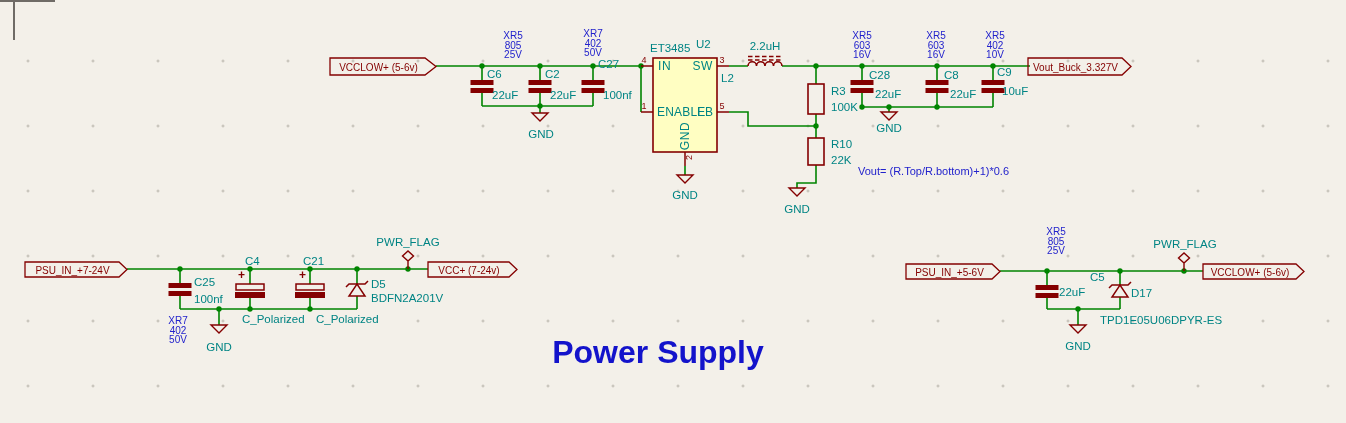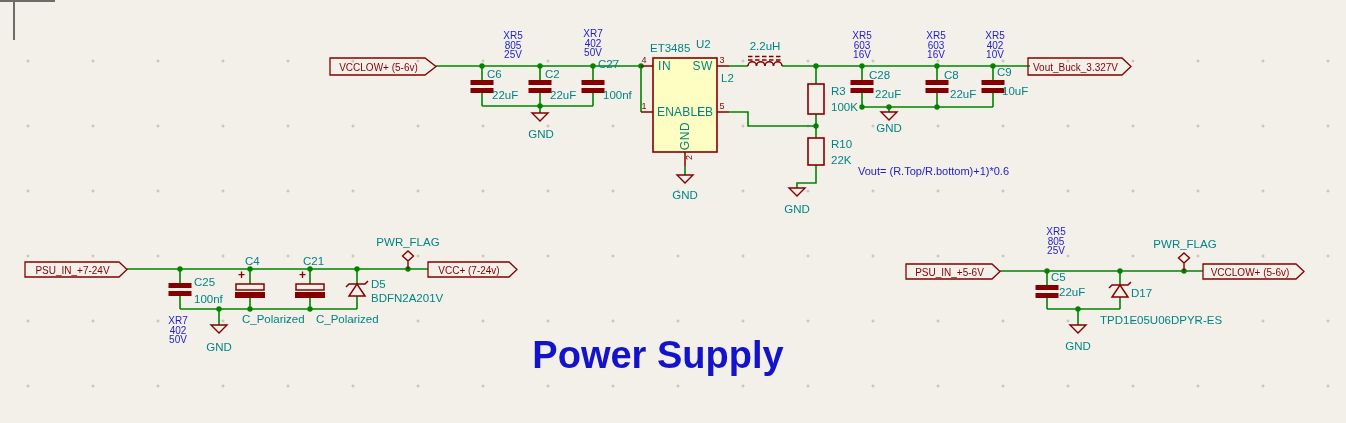--- a/index.html
+++ b/index.html
@@ -15,21 +15,21 @@
   .t{position:absolute; line-height:1.0; white-space:pre-line; pointer-events:none;}
   .teal{color:#008484; font-size:11.5px;}
   .blue{color:#2222cc; font-size:10px; line-height:9.5px; text-align:center; transform:translateX(-50%);}
   .red{color:#840000;}
   .pnum{color:#840000; font-size:9px; width:10px; text-align:center;}
   .pname{color:#008484; font-size:12px; letter-spacing:.6px;}
   .hier{color:#840000; font-size:10px; text-align:center; line-height:15px; letter-spacing:0px;}
   .ctr{transform:translateX(-50%); text-align:center;}
   .note{color:#2222cc; font-size:11px; line-height:13px; text-align:center; transform:translateX(-50%);}
   .formula{color:#2222cc; font-size:11px;}
-  .title{color:#1313cb; font-size:38px; font-weight:bold; transform:translateX(-50%); letter-spacing:0px;}
+  .title{color:#1313cb; font-size:32px; font-weight:bold; transform:translateX(-50%); letter-spacing:0px;}
   .gnd{color:#008484; font-size:11.5px; transform:translateX(-50%);}
   .rot{transform:rotate(-90deg);}
 </style>
 </head>
 <body>
 
 <div id="canvas">
 
 <svg id="gfx" width="1346" height="423" viewBox="0 0 1346 423">
 
@@ -242,21 +242,21 @@
 <div class="t teal" style="left:303px;top:256px;">C21</div>
 <div class="t red" style="left:299px;top:269px;font-size:12px;font-weight:bold;">+</div>
 <div class="t teal" style="left:316px;top:314px;">C_Polarized</div>
 <div class="t teal" style="left:371px;top:279px;">D5</div>
 <div class="t teal" style="left:371px;top:293px;">BDFN2A201V</div>
 <div class="t teal ctr" style="left:408px;top:237px;">PWR_FLAG</div>
 
 <div class="t blue" style="left:1056px;top:227px;">XR5
 805
 25V</div>
-<div class="t teal" style="left:1051px;top:272px;">C5</div>
+<div class="t teal" style="left:1090px;top:272px;">C5</div>
 <div class="t teal" style="left:1059px;top:287px;">22uF</div>
 <div class="t teal" style="left:1131px;top:288px;">D17</div>
 <div class="t teal" style="left:1100px;top:315px;">TPD1E05U06DPYR-ES</div>
 <div class="t gnd" style="left:1078px;top:341px;">GND</div>
 <div class="t teal ctr" style="left:1185px;top:239px;">PWR_FLAG</div>
 
 <div class="t title" style="left:658px;top:336px;">Power Supply</div>
 
 </div>
 

